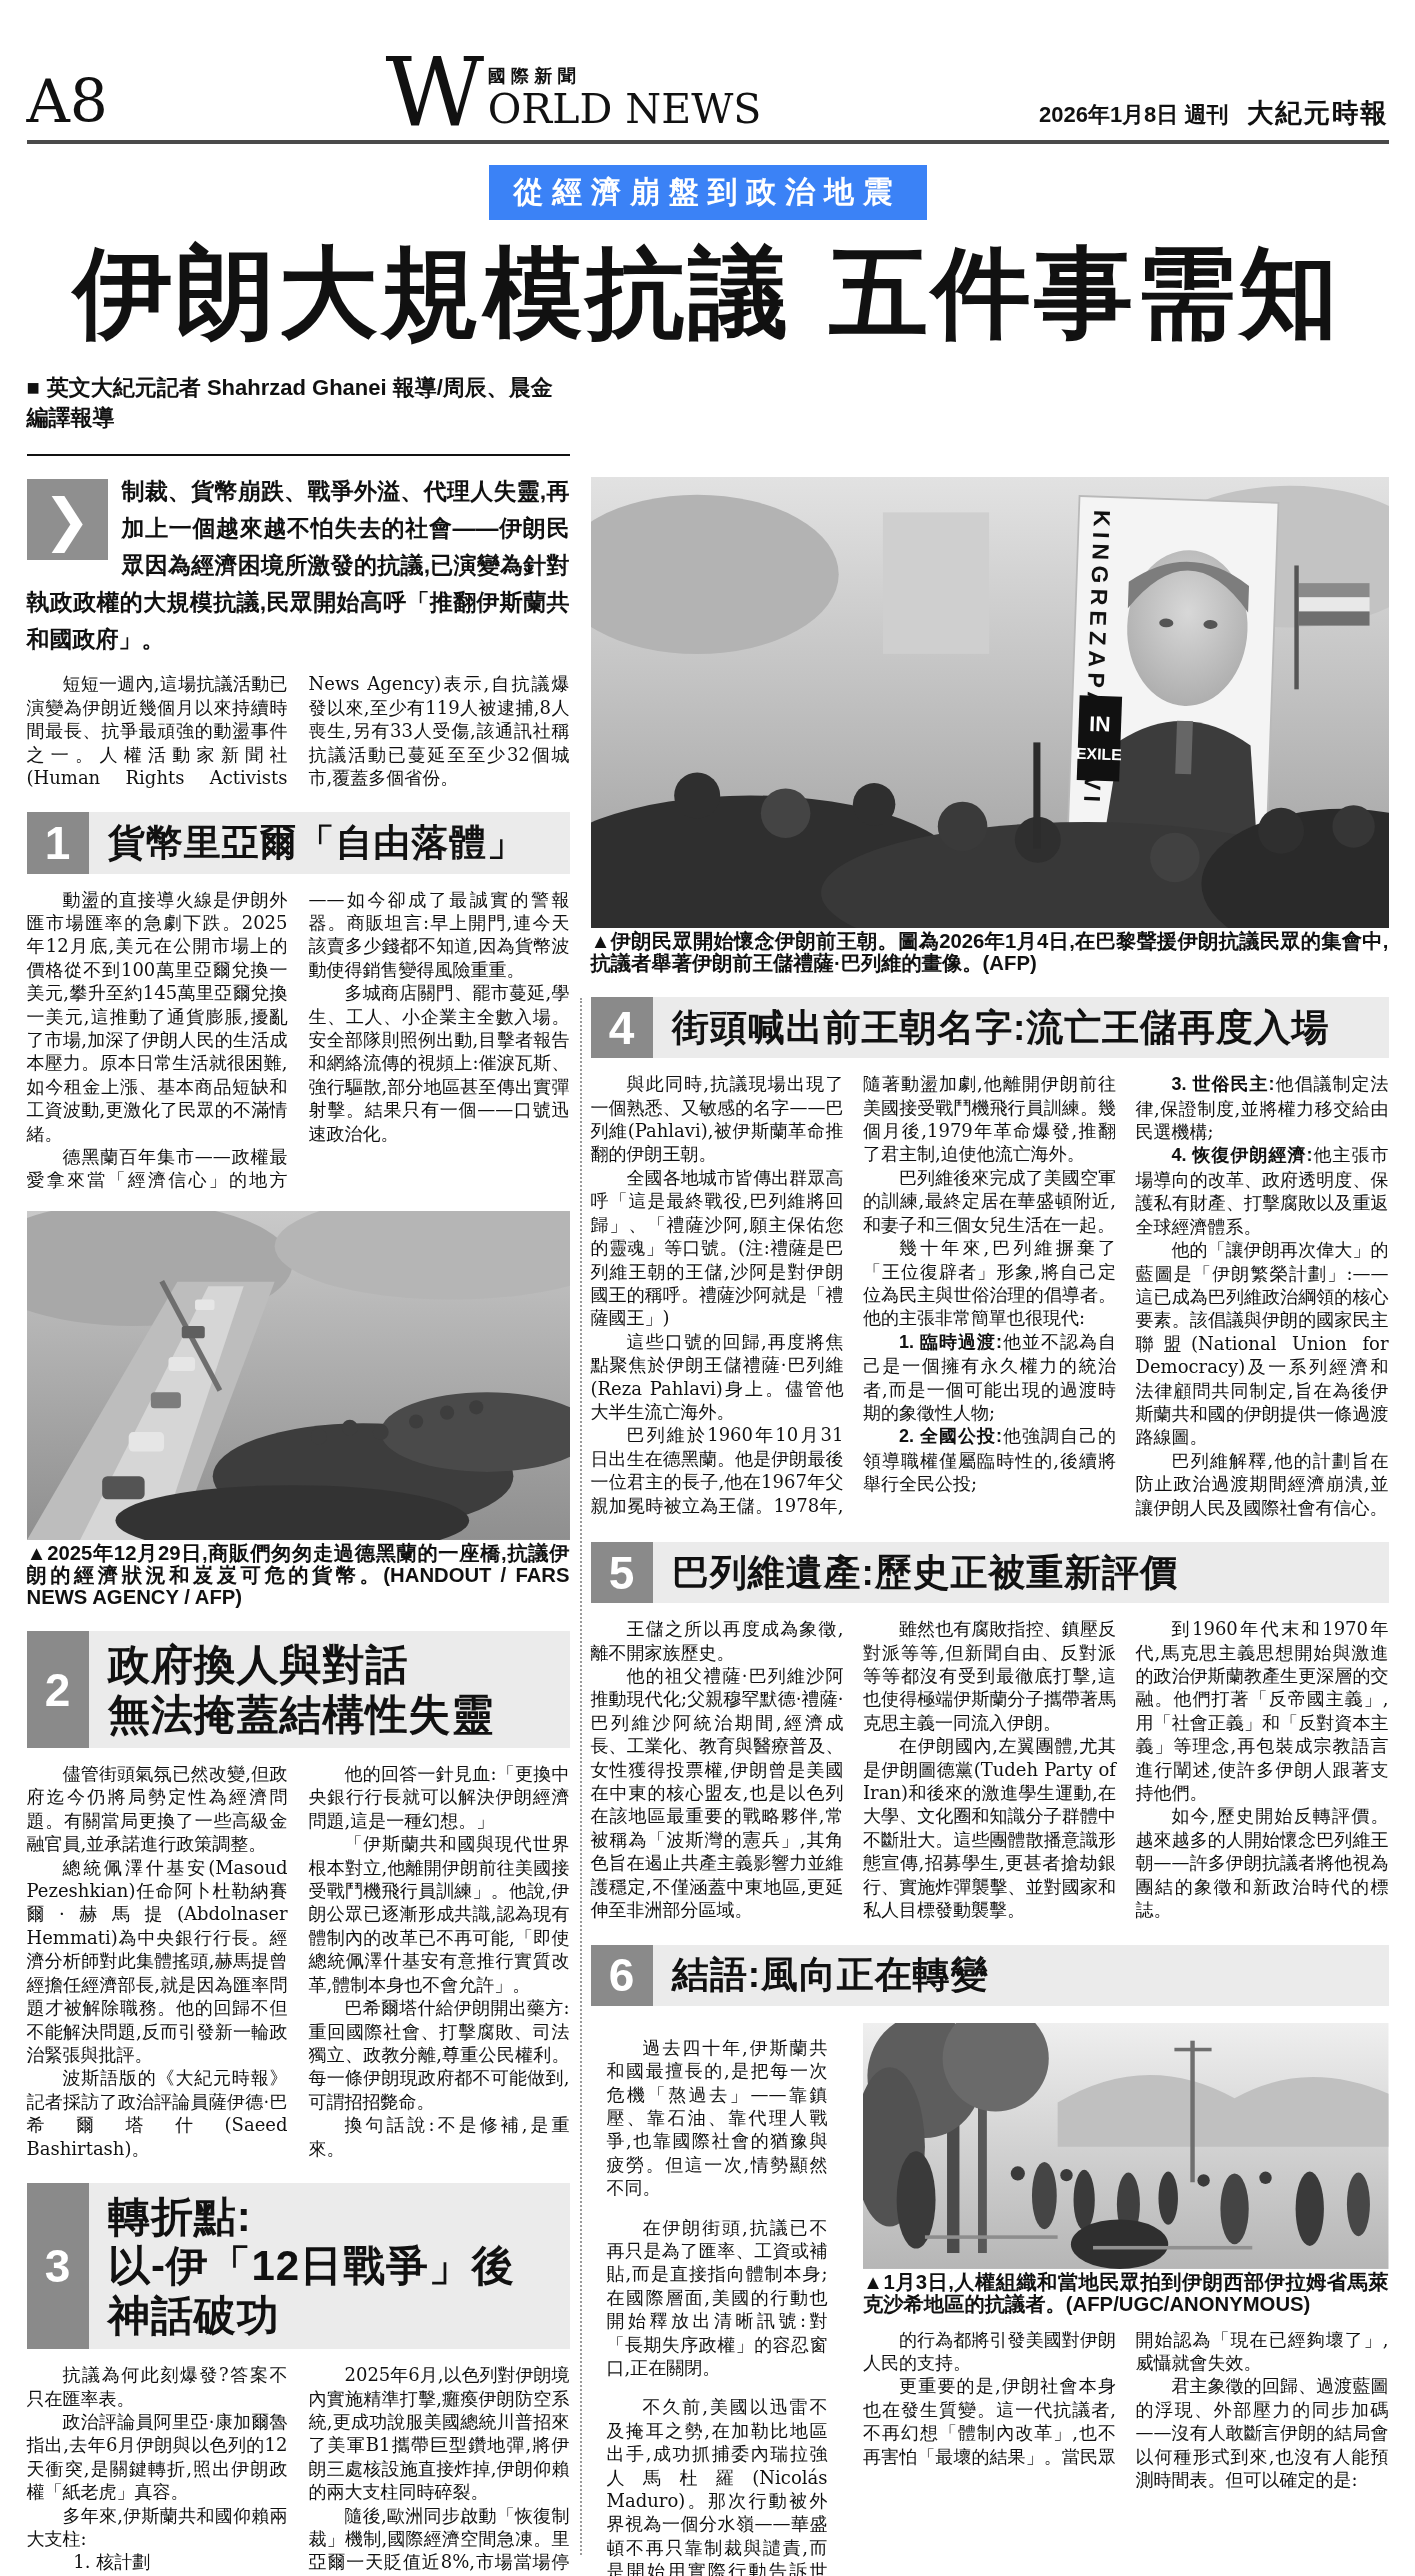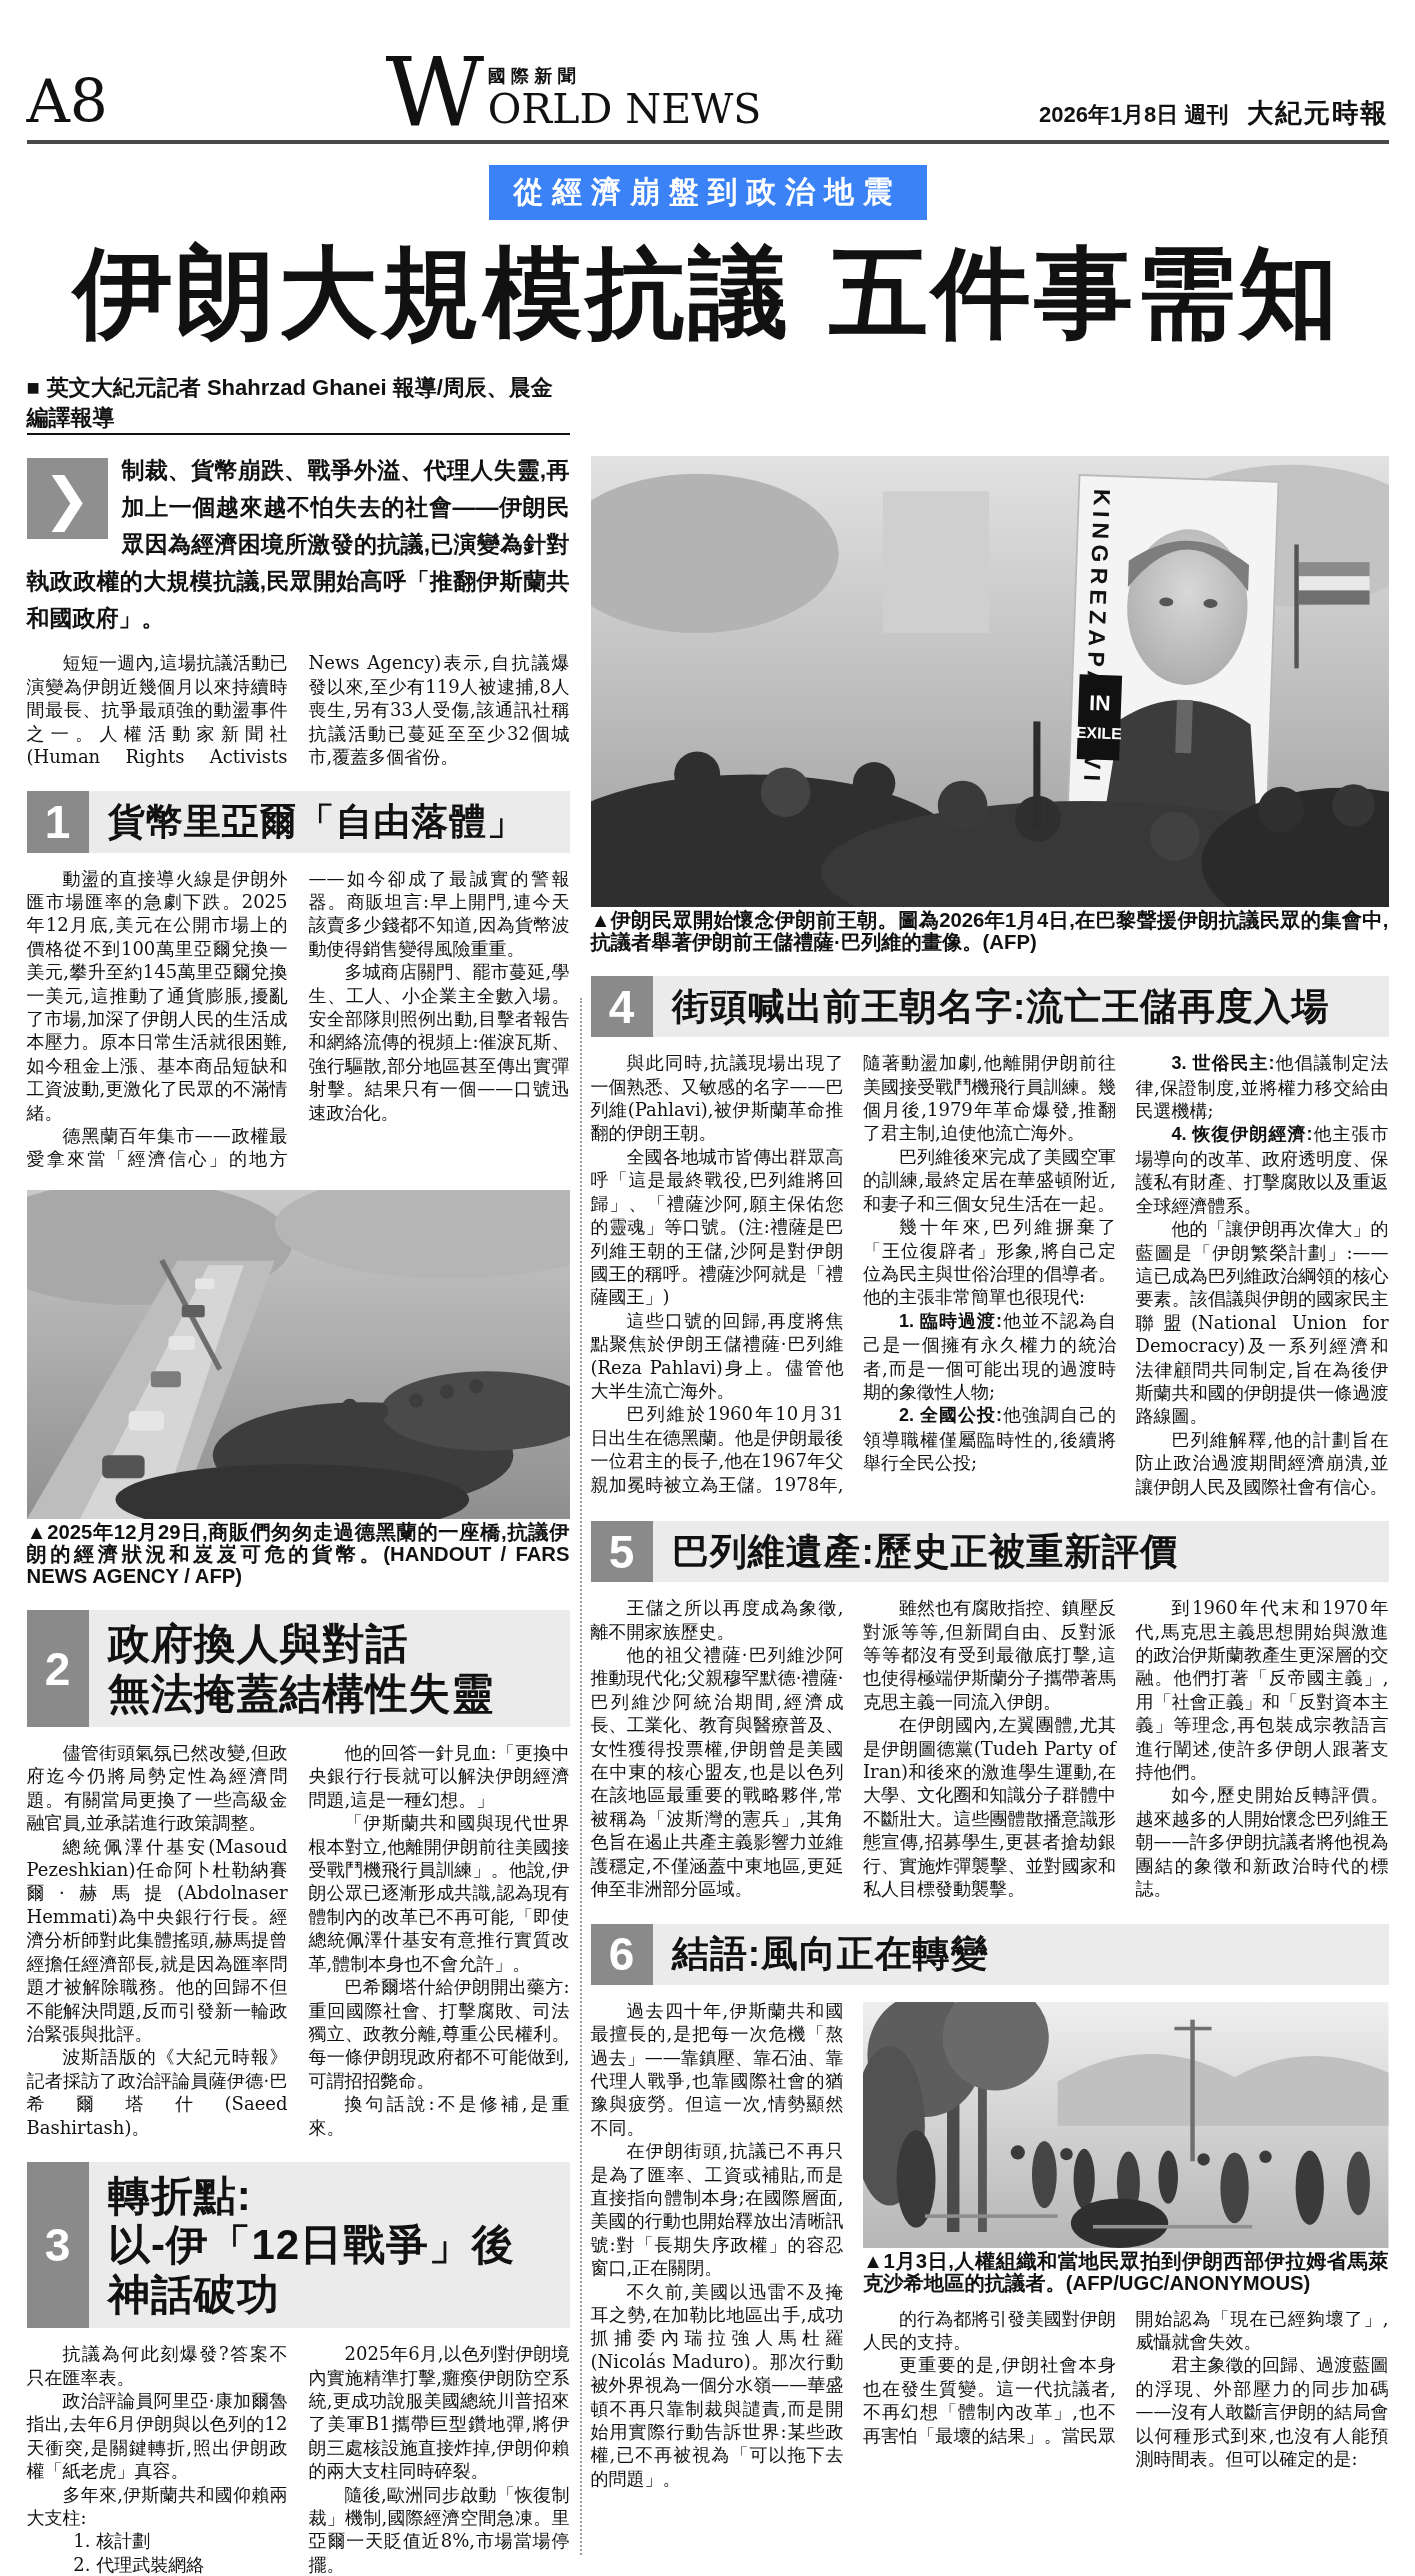--- a/index.html
+++ b/index.html
@@ -20,21 +20,21 @@
   .dateline .paper{font-size:26.5px;margin-left:12.4px;letter-spacing:1.8px;}
 
   
   .kicker-wrap{text-align:center;margin-top:21px;}
   .kicker{display:inline-block;background:#3b82f6;color:#fff;
           font-family:Liberation Serif, serif;font-weight:bold;
           font-size:30px;letter-spacing:8.8px;padding:7px 25px;}
   .headline{font-size:99px;font-weight:bold;text-align:center;margin:16px 0 0;
             letter-spacing:3.5px;line-height:1.15;font-family:"DejaVu Serif",serif;}
   .byline{width:543px;font-family:"Liberation Sans",sans-serif;font-weight:bold;
-          font-size:22px;margin-top:23px;padding-bottom:0;border-bottom:2.7px solid #111;}
+          font-size:22px;margin-top:23px;padding-bottom:21px;border-bottom:2.7px solid #111;}
   .byline .mark{margin-right:7px;}
 
   
   .content{display:flex;gap:21px;margin-top:17.7px;}
   .col-left{width:543px;flex:none;}
   .col-right{width:798px;flex:none;}
 
   
   .intro{font-family:"Liberation Sans",sans-serif;font-weight:bold;
          font-size:23px;line-height:37px;text-align:justify;}
@@ -62,21 +62,21 @@
   .sec-title.small{font-size:42px;}
 
   
   .photo{display:block;margin-top:19.5px;width:100%;}
   .caption{font-family:"Liberation Sans",sans-serif;font-weight:bold;
            font-size:20.3px;line-height:22px;margin-top:2px;text-align:justify;}
 
   
   .s6-body{display:flex;gap:19.5px;margin-top:14px;}
   .s6-colA{width:253px;flex:none;font-size:18px;line-height:23.4px;text-align:justify;}
-  .s6-colA p{margin:0;text-indent:2em;}
+  .s6-colA p{margin:16px;text-indent:2em;}
   .s6-right{flex:1;min-width:0;}
   .s6-right .photo{margin-top:3.5px;}
   .s6-cols{column-count:2;column-gap:19.5px;font-size:18px;line-height:23.4px;text-align:justify;margin-top:12.4px;}
   .s6-cols p{margin:0;text-indent:2em;}
 
   
   .vdivider{position:absolute;left:580px;top:998px;height:1557px;border-left:2.7px dotted #9a9a9a;}
 </style>
 </head>
 <body>

